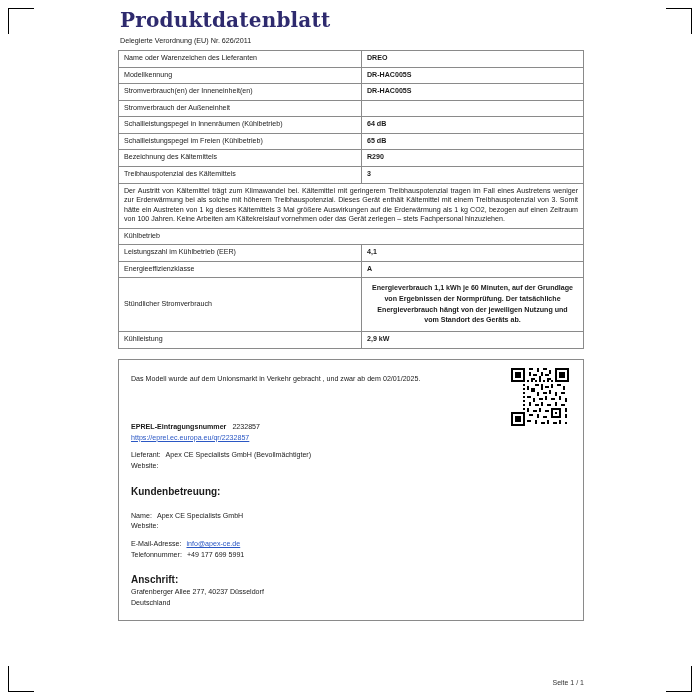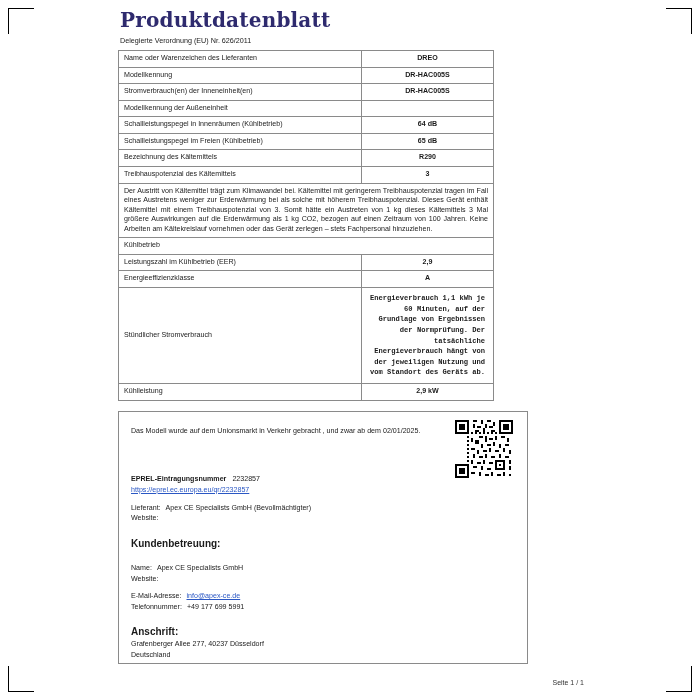--- a/index.html
+++ b/index.html
@@ -46,57 +46,56 @@
     margin: 0 0 4px 2px;
   }
   .doc-subtitle {
     font-size: 7.2px;
     color: #1a1a1a;
     margin: 0 0 5px 2px;
   }
 
   table.spec {
     border-collapse: collapse;
-    width: 376px;
+    width: 466px;
     table-layout: fixed;
   }
   table.spec td {
     border: 0.6px solid #8a8a8a;
     font-size: 7.1px;
     padding: 3px 5px;
     vertical-align: middle;
     line-height: 1.35;
   }
   td.label { width: 232px; }
-  td.value { text-align: center; font-weight: bold; }
+  td.value { text-align: left; font-weight: bold; }
   td.empty { }
   td.fullwidth {
     text-align: justify;
     line-height: 1.55;
     padding: 5px 6px 6px 6px;
     margin-left: 42px;
   }
   td.section {
     font-weight: normal;
     padding: 3px 5px;
   }
   td.value.multiline {
-    text-align: right;
+    text-align: center;
     font-weight: bold;
     line-height: 1.5;
     padding: 5px 8px;
-    font-family: Liberation Mono, monospace;
   }
 
   .lower-box {
     border: 0.6px solid #8a8a8a;
-    width: 410px;
+    width: 466px;
     box-sizing: border-box;
     margin-top: 10px;
-    padding: 10px 10px 2px 10px;
+    padding: 10px 10px 11px 10px;
     position: relative;
     min-height: 220px;
   }
   .market-text {
     font-size: 7.1px;
     width: 330px;
     line-height: 1.5;
     margin: 4px 0 0 2px;
   }
   .qr {
@@ -175,21 +174,21 @@
         </tr>
         <tr>
           <td class="label">Modellkennung</td>
           <td class="value">DR-HAC005S</td>
         </tr>
         <tr>
           <td class="label">Stromverbrauch(en) der Inneneinheit(en)</td>
           <td class="value">DR-HAC005S</td>
         </tr>
         <tr>
-          <td class="label">Modellkennung der Außeneinheit</td>
+          <td class="label">Stromverbrauch der Außeneinheit</td>
           <td class="value empty"></td>
         </tr>
         <tr>
           <td class="label">Schallleistungspegel in Innenräumen (Kühlbetrieb)</td>
           <td class="value">64 dB</td>
         </tr>
         <tr>
           <td class="label">Schallleistungspegel im Freien (Kühlbetrieb)</td>
           <td class="value">65 dB</td>
         </tr>
@@ -202,21 +201,21 @@
           <td class="value">3</td>
         </tr>
         <tr>
           <td class="fullwidth" colspan="2">Der Austritt von Kältemittel trägt zum Klimawandel bei. Kältemittel mit geringerem Treibhauspotenzial tragen im Fall eines Austretens weniger zur Erderwärmung bei als solche mit höherem Treibhauspotenzial. Dieses Gerät enthält Kältemittel mit einem Treibhauspotenzial von 3. Somit hätte ein Austreten von 1 kg dieses Kältemittels 3 Mal größere Auswirkungen auf die Erderwärmung als 1 kg CO2, bezogen auf einen Zeitraum von 100 Jahren. Keine Arbeiten am Kältekreislauf vornehmen oder das Gerät zerlegen – stets Fachpersonal hinzuziehen.</td>
         </tr>
         <tr>
           <td class="section" colspan="2">Kühlbetrieb</td>
         </tr>
         <tr>
           <td class="label">Leistungszahl im Kühlbetrieb (EER)</td>
-          <td class="value">2,9</td>
+          <td class="value">4,1</td>
         </tr>
         <tr>
           <td class="label">Energieeffizienzklasse</td>
           <td class="value">A</td>
         </tr>
         <tr>
           <td class="label">Stündlicher Stromverbrauch</td>
           <td class="value multiline">Energieverbrauch 1,1 kWh je 60 Minuten, auf der Grundlage von Ergebnissen der Normprüfung. Der tatsächliche Energieverbrauch hängt von der jeweiligen Nutzung und vom Standort des Geräts ab.</td>
         </tr>
         <tr>

